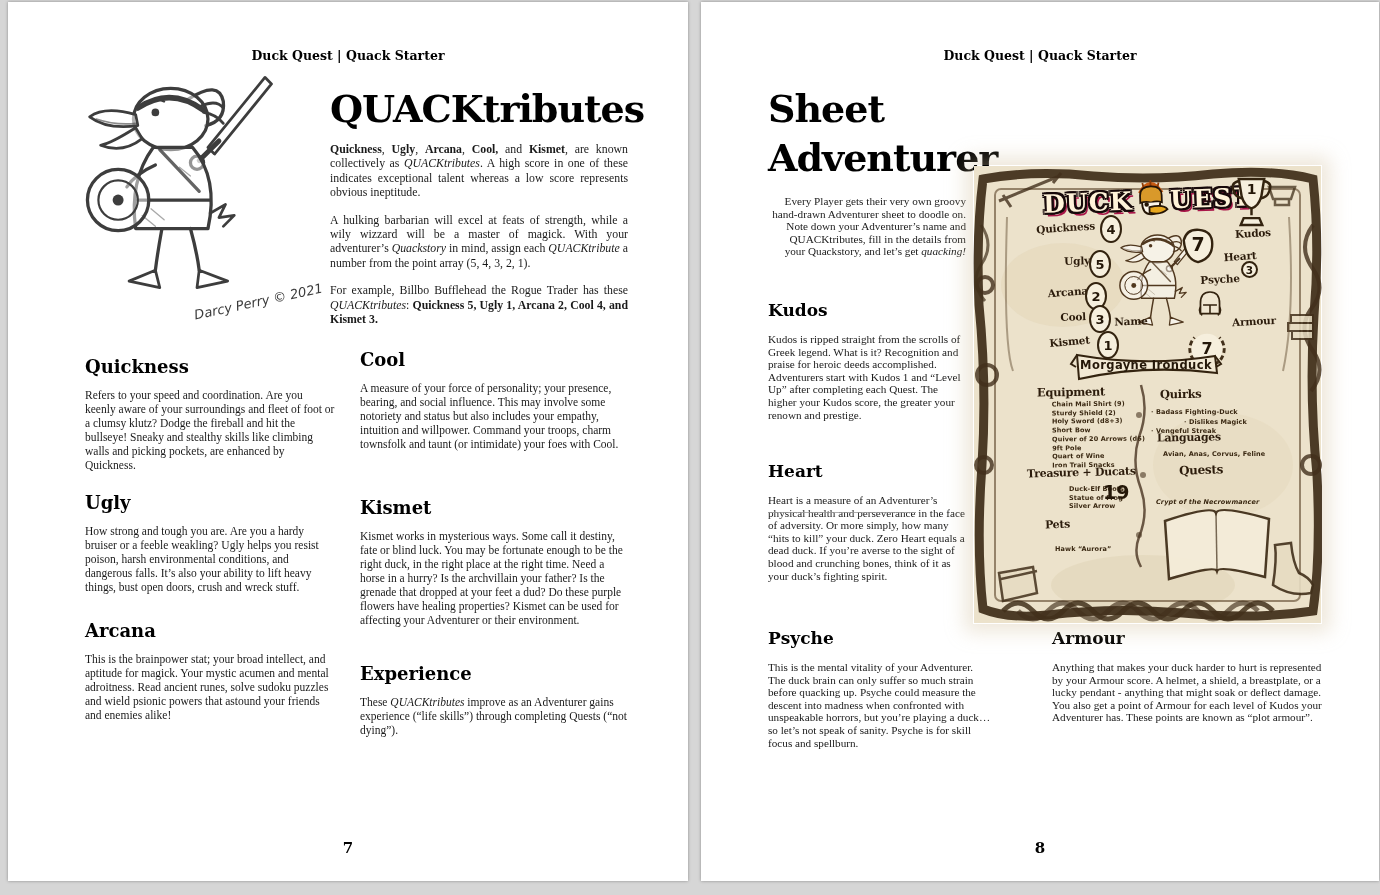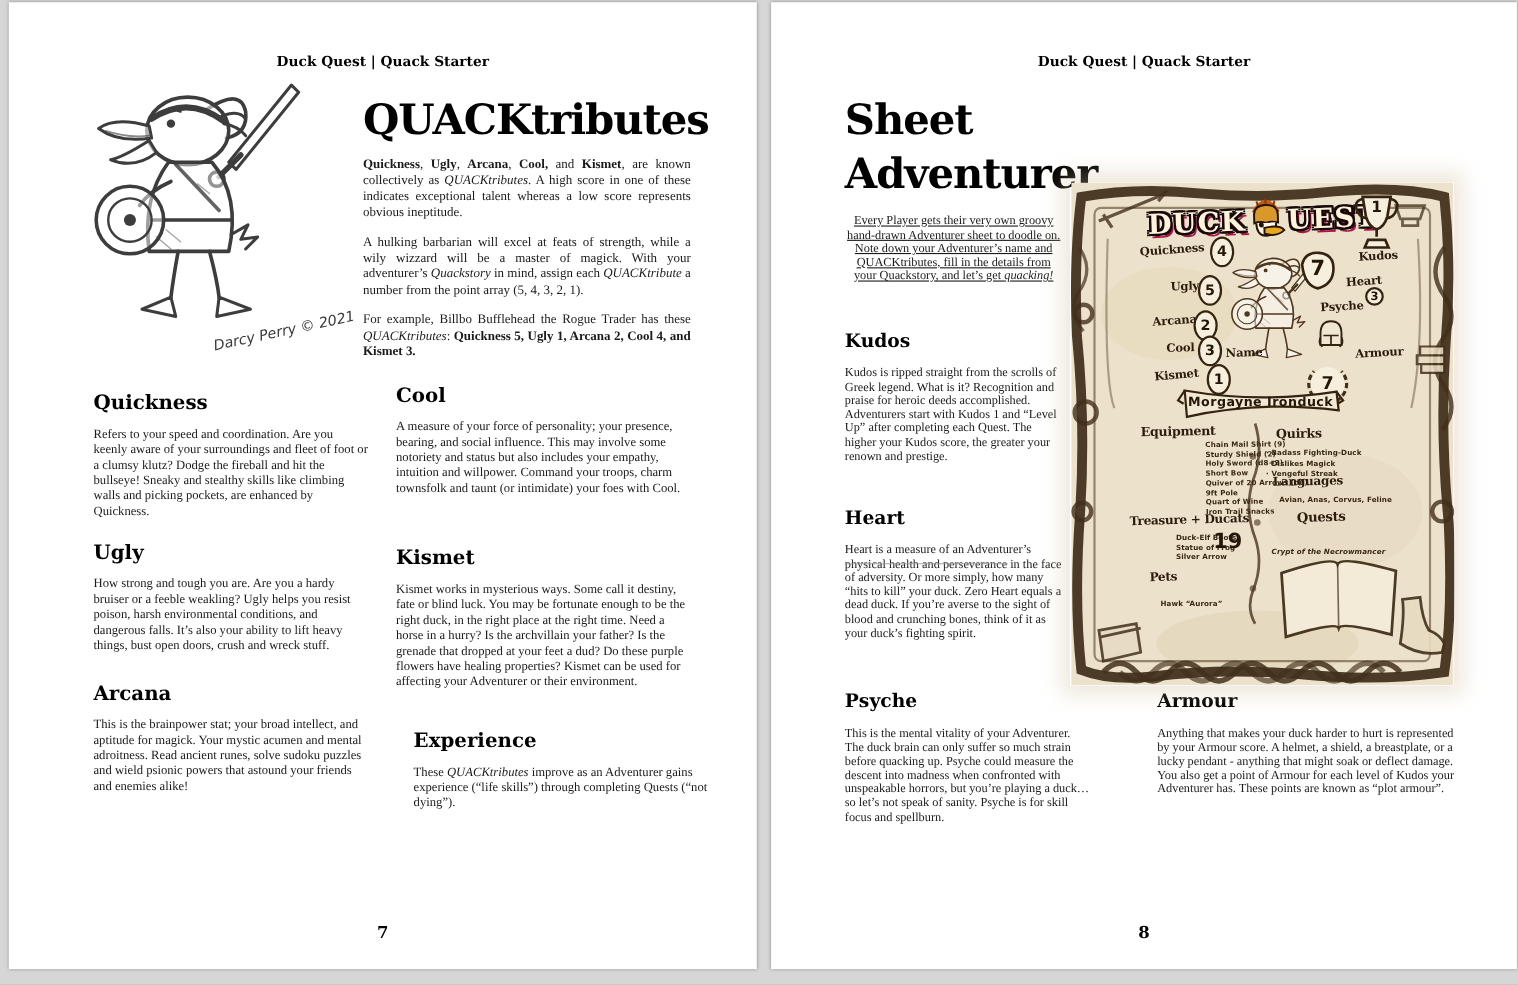--- a/index.html
+++ b/index.html
@@ -132,38 +132,38 @@
       <p>This is the brainpower stat; your broad intellect, and aptitude for magick. Your mystic acumen and mental adroitness. Read ancient runes, solve sudoku puzzles and wield psionic powers that astound your friends and enemies alike!</p>
     </div>
     <div class="sec" style="left:352px;top:347px;width:268px;">
       <h2>Cool</h2>
       <p>A measure of your force of personality; your presence, bearing, and social influence. This may involve some notoriety and status but also includes your empathy, intuition and willpower. Command your troops, charm townsfolk and taunt (or intimidate) your foes with Cool.</p>
     </div>
     <div class="sec" style="left:352px;top:495px;width:268px;">
       <h2>Kismet</h2>
       <p>Kismet works in mysterious ways. Some call it destiny, fate or blind luck. You may be fortunate enough to be the right duck, in the right place at the right time. Need a horse in a hurry? Is the archvillain your father? Is the grenade that dropped at your feet a dud? Do these purple flowers have healing properties? Kismet can be used for affecting your Adventurer or their environment.</p>
     </div>
-    <div class="sec" style="left:368px;top:661px;width:268px;">
+    <div class="sec" style="left:352px;top:661px;width:268px;">
       <h2>Experience</h2>
       <p><span>These </span><span class="i">QUACKtributes</span><span> improve as an Adventurer gains experience (“life skills”) through completing Quests (“not dying”).</span></p>
     </div>
 
     <div class="pagenum">7</div>
   </div>
 
   <div class="page" id="pageR">
     <div class="pg-header">Duck Quest | Quack Starter</div>
 
     <h1 class="title" style="left:67px;top:82px;">
       <div>Sheet</div>
       <div>Adventurer</div>
     </h1>
 
     <div class="intro-block" style="left:67px;top:193px;width:198px;font-size:11.2px;line-height:12.6px;">
-      <p style="text-align:center;text-decoration:underline;"><span>Every Player gets their very own groovy hand-drawn Adventurer sheet to doodle on. Note down your Adventurer’s name and QUACKtributes, fill in the details from your Quackstory, and let’s get </span><span class="i">quacking!</span></p>
+      <p style="text-align:right;"><span>Every Player gets their very own groovy hand-drawn Adventurer sheet to doodle on. Note down your Adventurer’s name and QUACKtributes, fill in the details from your Quackstory, and let’s get </span><span class="i">quacking!</span></p>
     </div>
 
     <div class="sec sec2" style="left:67px;top:298px;width:198px;">
       <h2>Kudos</h2>
       <p>Kudos is ripped straight from the scrolls of Greek legend. What is it? Recognition and praise for heroic deeds accomplished. Adventurers start with Kudos 1 and “Level Up” after completing each Quest. The higher your Kudos score, the greater your renown and prestige.</p>
     </div>
     <div class="sec sec2" style="left:67px;top:459px;width:198px;">
       <h2>Heart</h2>
       <p>Heart is a measure of an Adventurer’s physical health and perseverance in the face of adversity. Or more simply, how many “hits to kill” your duck. Zero Heart equals a dead duck. If you’re averse to the sight of blood and crunching bones, think of it as your duck’s fighting spirit.</p>
     </div>
@@ -268,35 +268,35 @@
       <div class="big-val" style="left:212px;top:174px;width:44px;font-size:16px;">7</div>
 
       <div class="rs-label sheet-script" style="left:128px;top:150px;width:60px;transform:rotate(-2deg);">Name</div>
       <svg class="abs" style="left:96px;top:186px;" width="154" height="32" viewBox="0 0 154 32">
         <path d="M8,4 Q77,16 146,5 L148,22 Q77,13 10,28 Z" fill="#f2e9d4" stroke="#33230f" stroke-width="2"></path>
         <path d="M8,4 L2,13 7,16 M146,5 L152,13 147,16" stroke="#33230f" stroke-width="2" fill="none"></path>
       </svg>
       <div class="name-text" style="left:96px;top:193px;width:154px;">Morgayne Ironduck</div>
 
       <div class="abs sheet-h" style="left:64px;top:220px;font-size:11.5px;transform:rotate(-1deg);">Equipment</div>
-      <div class="abs" style="left:79px;top:235px;width:95px;transform:rotate(-.5deg);margin-left:44px;">
+      <div class="abs" style="left:79px;top:235px;width:95px;transform:rotate(-.5deg);">
         <div class="hw">Chain Mail Shirt (9)</div>
         <div class="hw">Sturdy Shield (2)</div>
         <div class="hw">Holy Sword (d8+3)</div>
         <div class="hw">Short Bow</div>
         <div class="hw">Quiver of 20 Arrows (d6)</div>
         <div class="hw">9ft Pole</div>
         <div class="hw">Quart of Wine</div>
         <div class="hw">Iron Trail Snacks</div>
       </div>
 
       <div class="abs sheet-h" style="left:187px;top:222px;font-size:11.5px;transform:rotate(-1deg);">Quirks</div>
       <div class="abs" style="left:178px;top:243px;width:110px;">
         <div class="hw quirk-item" style="line-height:9.5px;">Badass Fighting-Duck</div>
-        <div class="hw quirk-item" style="line-height:9.5px;">Dislikes Magick</div>
+        <div class="hw quirk-item" style="line-height:9.5px;margin-left:33px;">Dislikes Magick</div>
         <div class="hw quirk-item" style="line-height:9.5px;">Vengeful Streak</div>
       </div>
 
       <div class="abs sheet-h" style="left:184px;top:266px;font-size:11px;transform:rotate(-1deg);">Languages</div>
       <div class="abs hw" style="left:190px;top:285px;width:115px;">Avian, Anas, Corvus, Feline</div>
 
       <div class="abs sheet-h" style="left:54px;top:301px;font-size:11px;transform:rotate(-1.5deg);">Treasure + Ducats</div>
       <div class="abs" style="left:80px;top:320px;width:60px;margin-left:16px;">
         <div class="hw">Duck-Elf Boots</div>
         <div class="hw">Statue of Frog</div>

